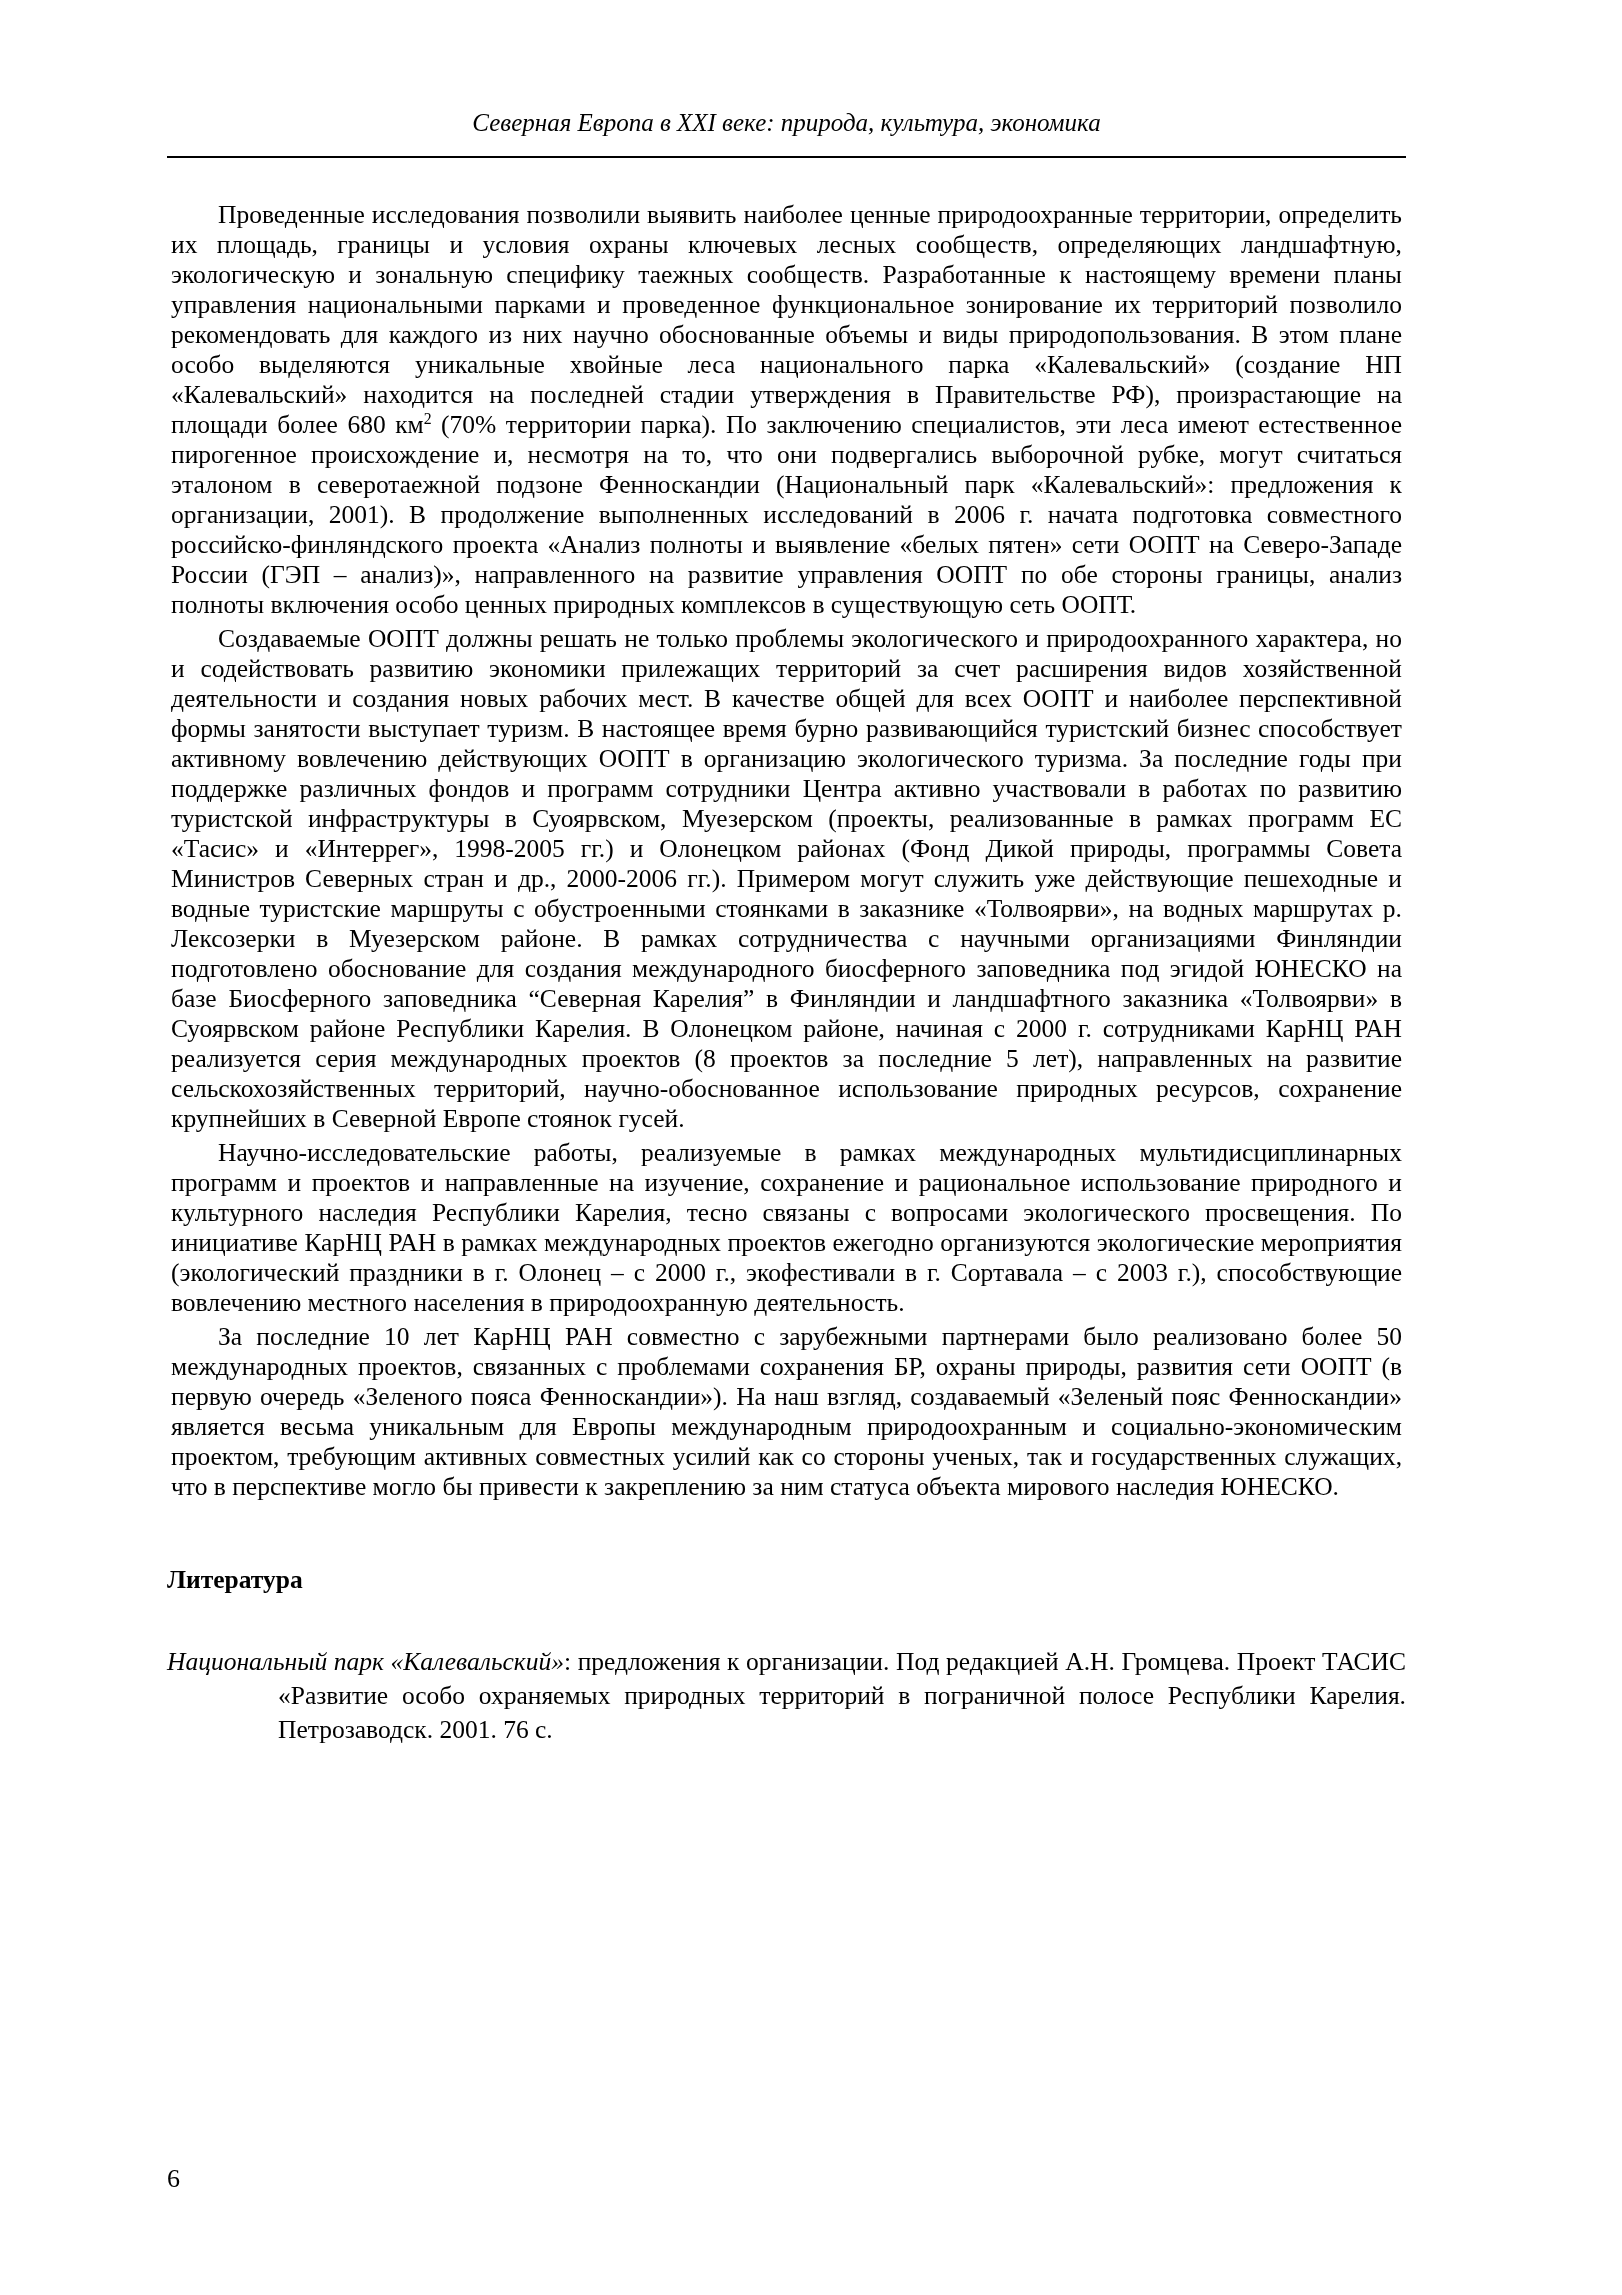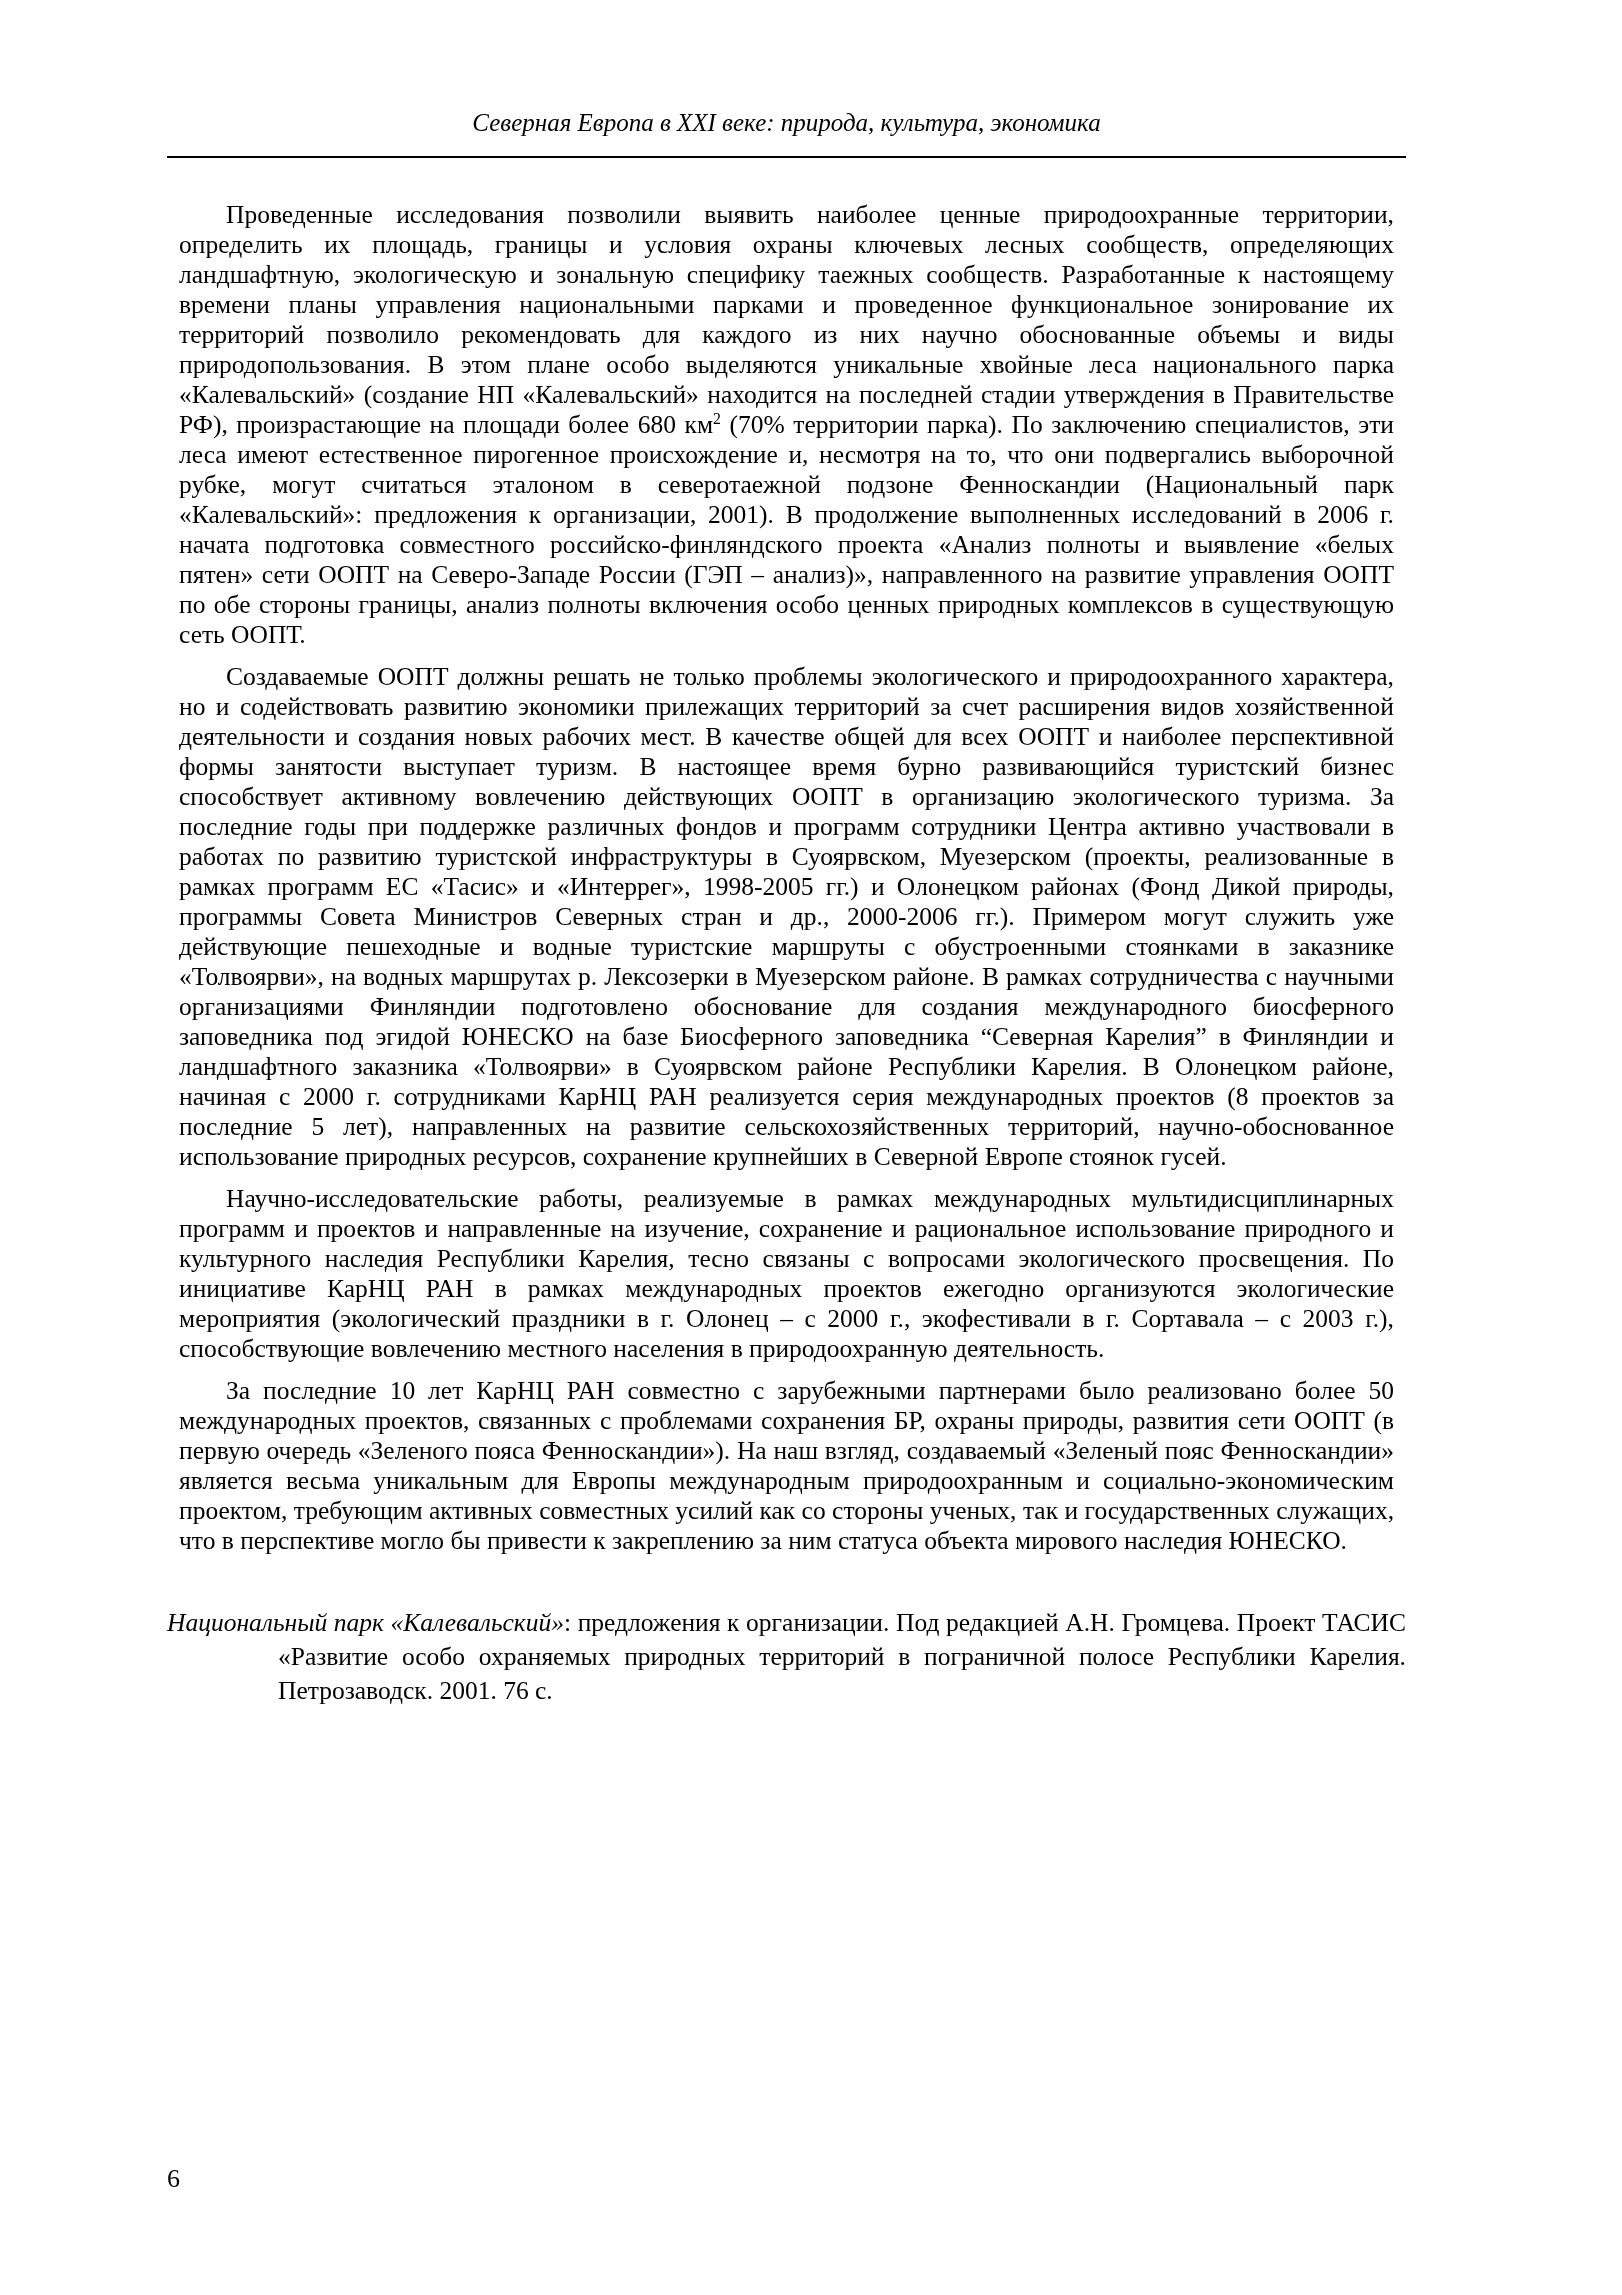--- a/index.html
+++ b/index.html
@@ -31,21 +31,21 @@
   }
   .body-text {
     margin-top: 42px;
     font-size: 25.5px;
     line-height: 30px;
     text-align: justify;
     hyphens: auto;
     -webkit-hyphens: auto;
   }
   .body-text p {
-    margin: 12px;
+    margin: 4px;
     text-indent: 47px;
   }
   .body-text sup {
     font-size: 0.62em;
     line-height: 0;
   }
   .lit-heading {
     margin: 63px 0 0 0;
     font-size: 25.5px;
     font-weight: bold;
@@ -80,19 +80,20 @@
 
   <hr class="header-rule">
 
   <div class="body-text">
     <p><span>Проведенные исследования позволили выявить наиболее ценные природоохранные территории, определить их площадь, границы и условия охраны ключевых лесных сообществ, определяющих ландшафтную, экологическую и зональную специфику таежных сообществ. Разработанные к настоящему времени планы управления национальными парками и проведенное функциональное зонирование их территорий позволило рекомендовать для каждого из них научно обоснованные объемы и виды природопользования. В этом плане особо выделяются уникальные хвойные леса национального парка «Калевальский» (создание НП «Калевальский» находится на последней стадии утверждения в Правительстве РФ), произрастающие на площади более 680 км</span><sup>2</sup><span> (70% территории парка). По заключению специалистов, эти леса имеют естественное пирогенное происхождение и, несмотря на то, что они подвергались выборочной рубке, могут считаться эталоном в северотаежной подзоне Фенноскандии (Национальный парк «Калевальский»: предложения к организации, 2001). В продолжение выполненных исследований в 2006 г. начата подготовка совместного российско-финляндского проекта «Анализ полноты и выявление «белых пятен» сети ООПТ на Северо-Западе России (ГЭП – анализ)», направленного на развитие управления ООПТ по обе стороны границы, анализ полноты включения особо ценных природных комплексов в существующую сеть ООПТ.</span></p>
     <p>Создаваемые ООПТ должны решать не только проблемы экологического и природоохранного характера, но и содействовать развитию экономики прилежащих территорий за счет расширения видов хозяйственной деятельности и создания новых рабочих мест. В качестве общей для всех ООПТ и наиболее перспективной формы занятости выступает туризм. В настоящее время бурно развивающийся туристский бизнес способствует активному вовлечению действующих ООПТ в организацию экологического туризма. За последние годы при поддержке различных фондов и программ сотрудники Центра активно участвовали в работах по развитию туристской инфраструктуры в Суоярвском, Муезерском (проекты, реализованные в рамках программ ЕС «Тасис» и «Интеррег», 1998-2005 гг.) и Олонецком районах (Фонд Дикой природы, программы Совета Министров Северных стран и др., 2000-2006 гг.). Примером могут служить уже действующие пешеходные и водные туристские маршруты с обустроенными стоянками в заказнике «Толвоярви», на водных маршрутах р. Лексозерки в Муезерском районе. В рамках сотрудничества с научными организациями Финляндии подготовлено обоснование для создания международного биосферного заповедника под эгидой ЮНЕСКО на базе Биосферного заповедника “Северная Карелия” в Финляндии и ландшафтного заказника «Толвоярви» в Суоярвском районе Республики Карелия. В Олонецком районе, начиная с 2000 г. сотрудниками КарНЦ РАН реализуется серия международных проектов (8 проектов за последние 5 лет), направленных на развитие сельскохозяйственных территорий, научно-обоснованное использование природных ресурсов, сохранение крупнейших в Северной Европе стоянок гусей.</p>
     <p>Научно-исследовательские работы, реализуемые в рамках международных мультидисциплинарных программ и проектов и направленные на изучение, сохранение и рациональное использование природного и культурного наследия Республики Карелия, тесно связаны с вопросами экологического просвещения. По инициативе КарНЦ РАН в рамках международных проектов ежегодно организуются экологические мероприятия (экологический праздники в г. Олонец – с 2000 г., экофестивали в г. Сортавала – с 2003 г.), способствующие вовлечению местного населения в природоохранную деятельность.</p>
     <p>За последние 10 лет КарНЦ РАН совместно с зарубежными партнерами было реализовано более 50 международных проектов, связанных с проблемами сохранения БР, охраны природы, развития сети ООПТ (в первую очередь «Зеленого пояса Фенноскандии»). На наш взгляд, создаваемый «Зеленый пояс Фенноскандии» является весьма уникальным для Европы международным природоохранным и социально-экономическим проектом, требующим активных совместных усилий как со стороны ученых, так и государственных служащих, что в перспективе могло бы привести к закреплению за ним статуса объекта мирового наследия ЮНЕСКО.</p>
   </div>
 
+  <h2 class="lit-heading">Литература</h2>
 
   <p class="bibliography"><span class="bib-title">Национальный парк «Калевальский»</span><span>: предложения к организации. Под редакцией А.Н. Громцева. Проект ТАСИС «Развитие особо охраняемых природных территорий в пограничной полосе Республики Карелия. Петрозаводск. 2001. 76 с.</span></p>
 
   <div class="page-number">6</div>
 
 </div>
 
 
 </body></html>

